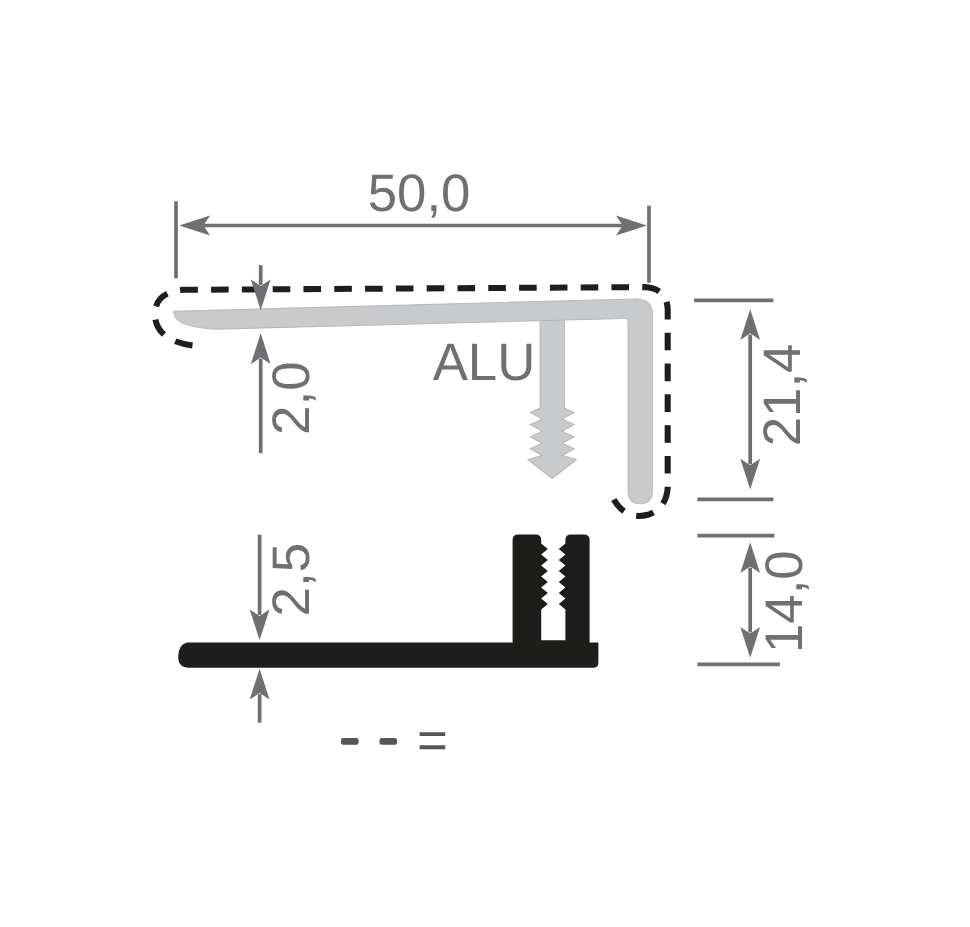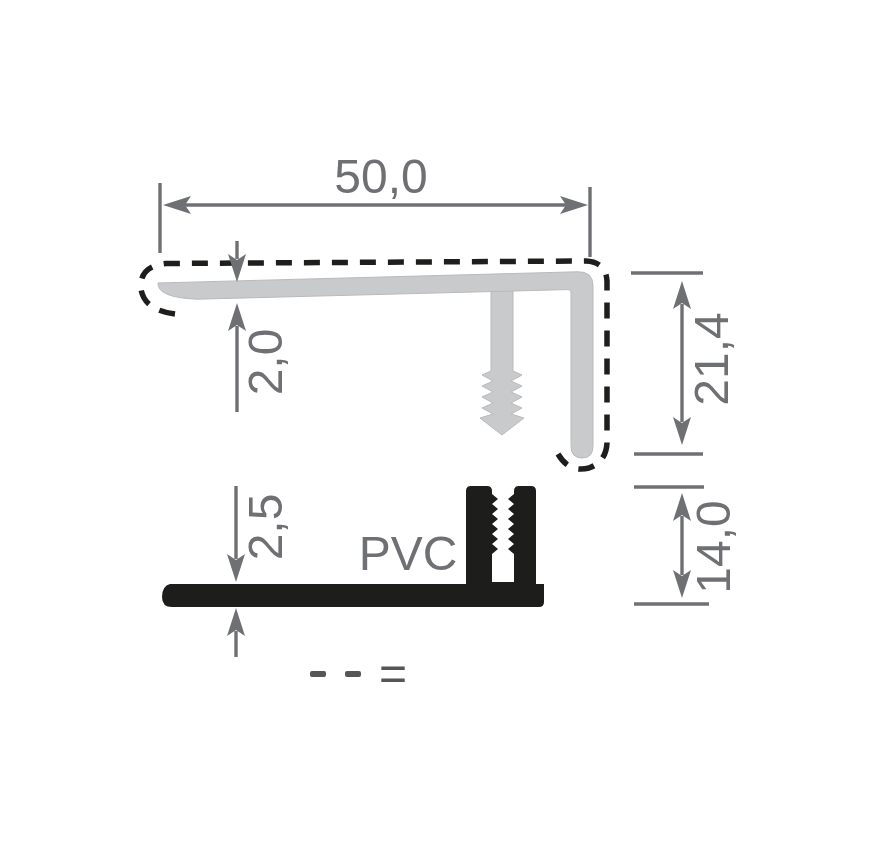--- a/index.html
+++ b/index.html
@@ -139,26 +139,26 @@
       <polygon points="236,608 227,636 236,630 245,636"></polygon>
       <polygon points="682,493 673,521 682,515 691,521"></polygon>
       <polygon points="682,598 673,570 682,576 691,570"></polygon>
     </g>
   </svg>
 
   <span class="lbl" style="left:381px;top:177px;">50,0</span>
 
   <span class="lbl rot" style="left:266px;top:362px;">2,0</span>
 
+  <span class="lbl" style="left:440px;top:330px;">ALU</span>
 
   <span class="lbl rot" style="left:712px;top:359px;">21,4</span>
 
   <span class="lbl rot" style="left:266px;top:527px;">2,5</span>
 
-  <span class="lbl" style="left:408px;top:554px;">PVC</span>
 
   <span class="lbl rot" style="left:714px;top:547px;">14,0</span>
 
   <div class="legend">
     <span class="legend-dash d1"></span>
     <span class="legend-dash d2"></span>
     <span class="legend-eq">=</span>
   </div>
 
 </div>

